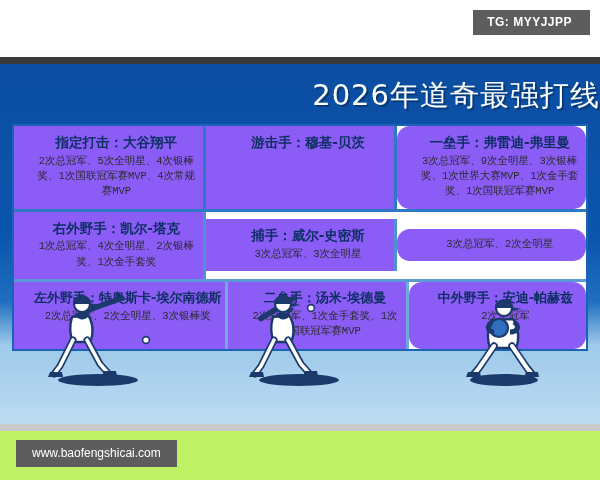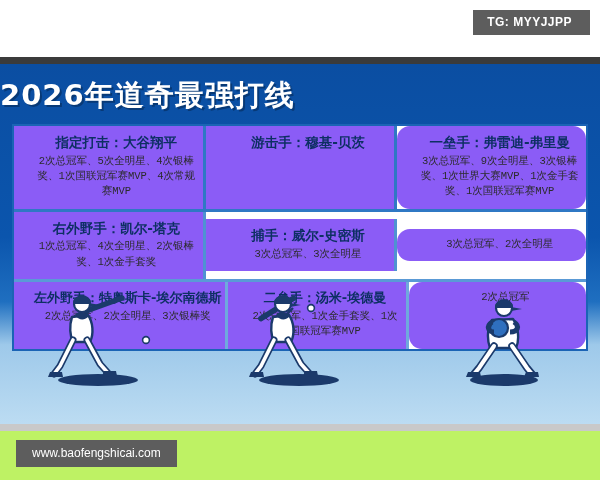--- a/index.html
+++ b/index.html
@@ -32,24 +32,24 @@
 
   
   .poster{
     position:absolute;left:0;top:64px;width:600px;height:360px;
     background:linear-gradient(180deg,#0b4ea2 0%,#0b55ad 48%,#1f6fc0 66%,#9ec9ea 78%,#bcdcf2 100%);
     overflow:hidden;
   }
 
   .poster-title{
     position:absolute;left:0;top:12px;width:600px;
-    text-align:left;
+    text-align:right;
     color:#ffffff;
     font-size:29px;
-    font-weight:bold;
+    font-weight:normal;
     letter-spacing:1px;
     text-shadow:2px 2px 0 rgba(0,0,0,.28);
     font-family:"DejaVu Sans","Liberation Sans",sans-serif;
   }
 
   
   .grid{
     position:absolute;left:12px;top:60px;width:576px;
     border:2px solid #1b64b5;
     background:#ffffff;
@@ -166,20 +166,21 @@
     <div class="grid-row r3">
       <div class="cell cell-row3">
         <div class="cell-title">左外野手：特奥斯卡-埃尔南德斯</div>
         <div class="cell-stats">2次总冠军、2次全明星、3次银棒奖</div>
       </div>
       <div class="cell cell-row3">
         <div class="cell-title">二垒手：汤米-埃德曼</div>
         <div class="cell-stats">2次总冠军、1次金手套奖、1次国联冠军赛MVP</div>
       </div>
       <div class="cell cell-row3">
+        <div class="cell-title">中外野手：安迪-帕赫兹</div>
         <div class="cell-stats">2次总冠军</div>
       </div>
     </div>
 
   </div>
 
   <div class="players">
 
     <div class="player p1">
       <svg width="120" height="105" viewBox="0 0 120 105">

